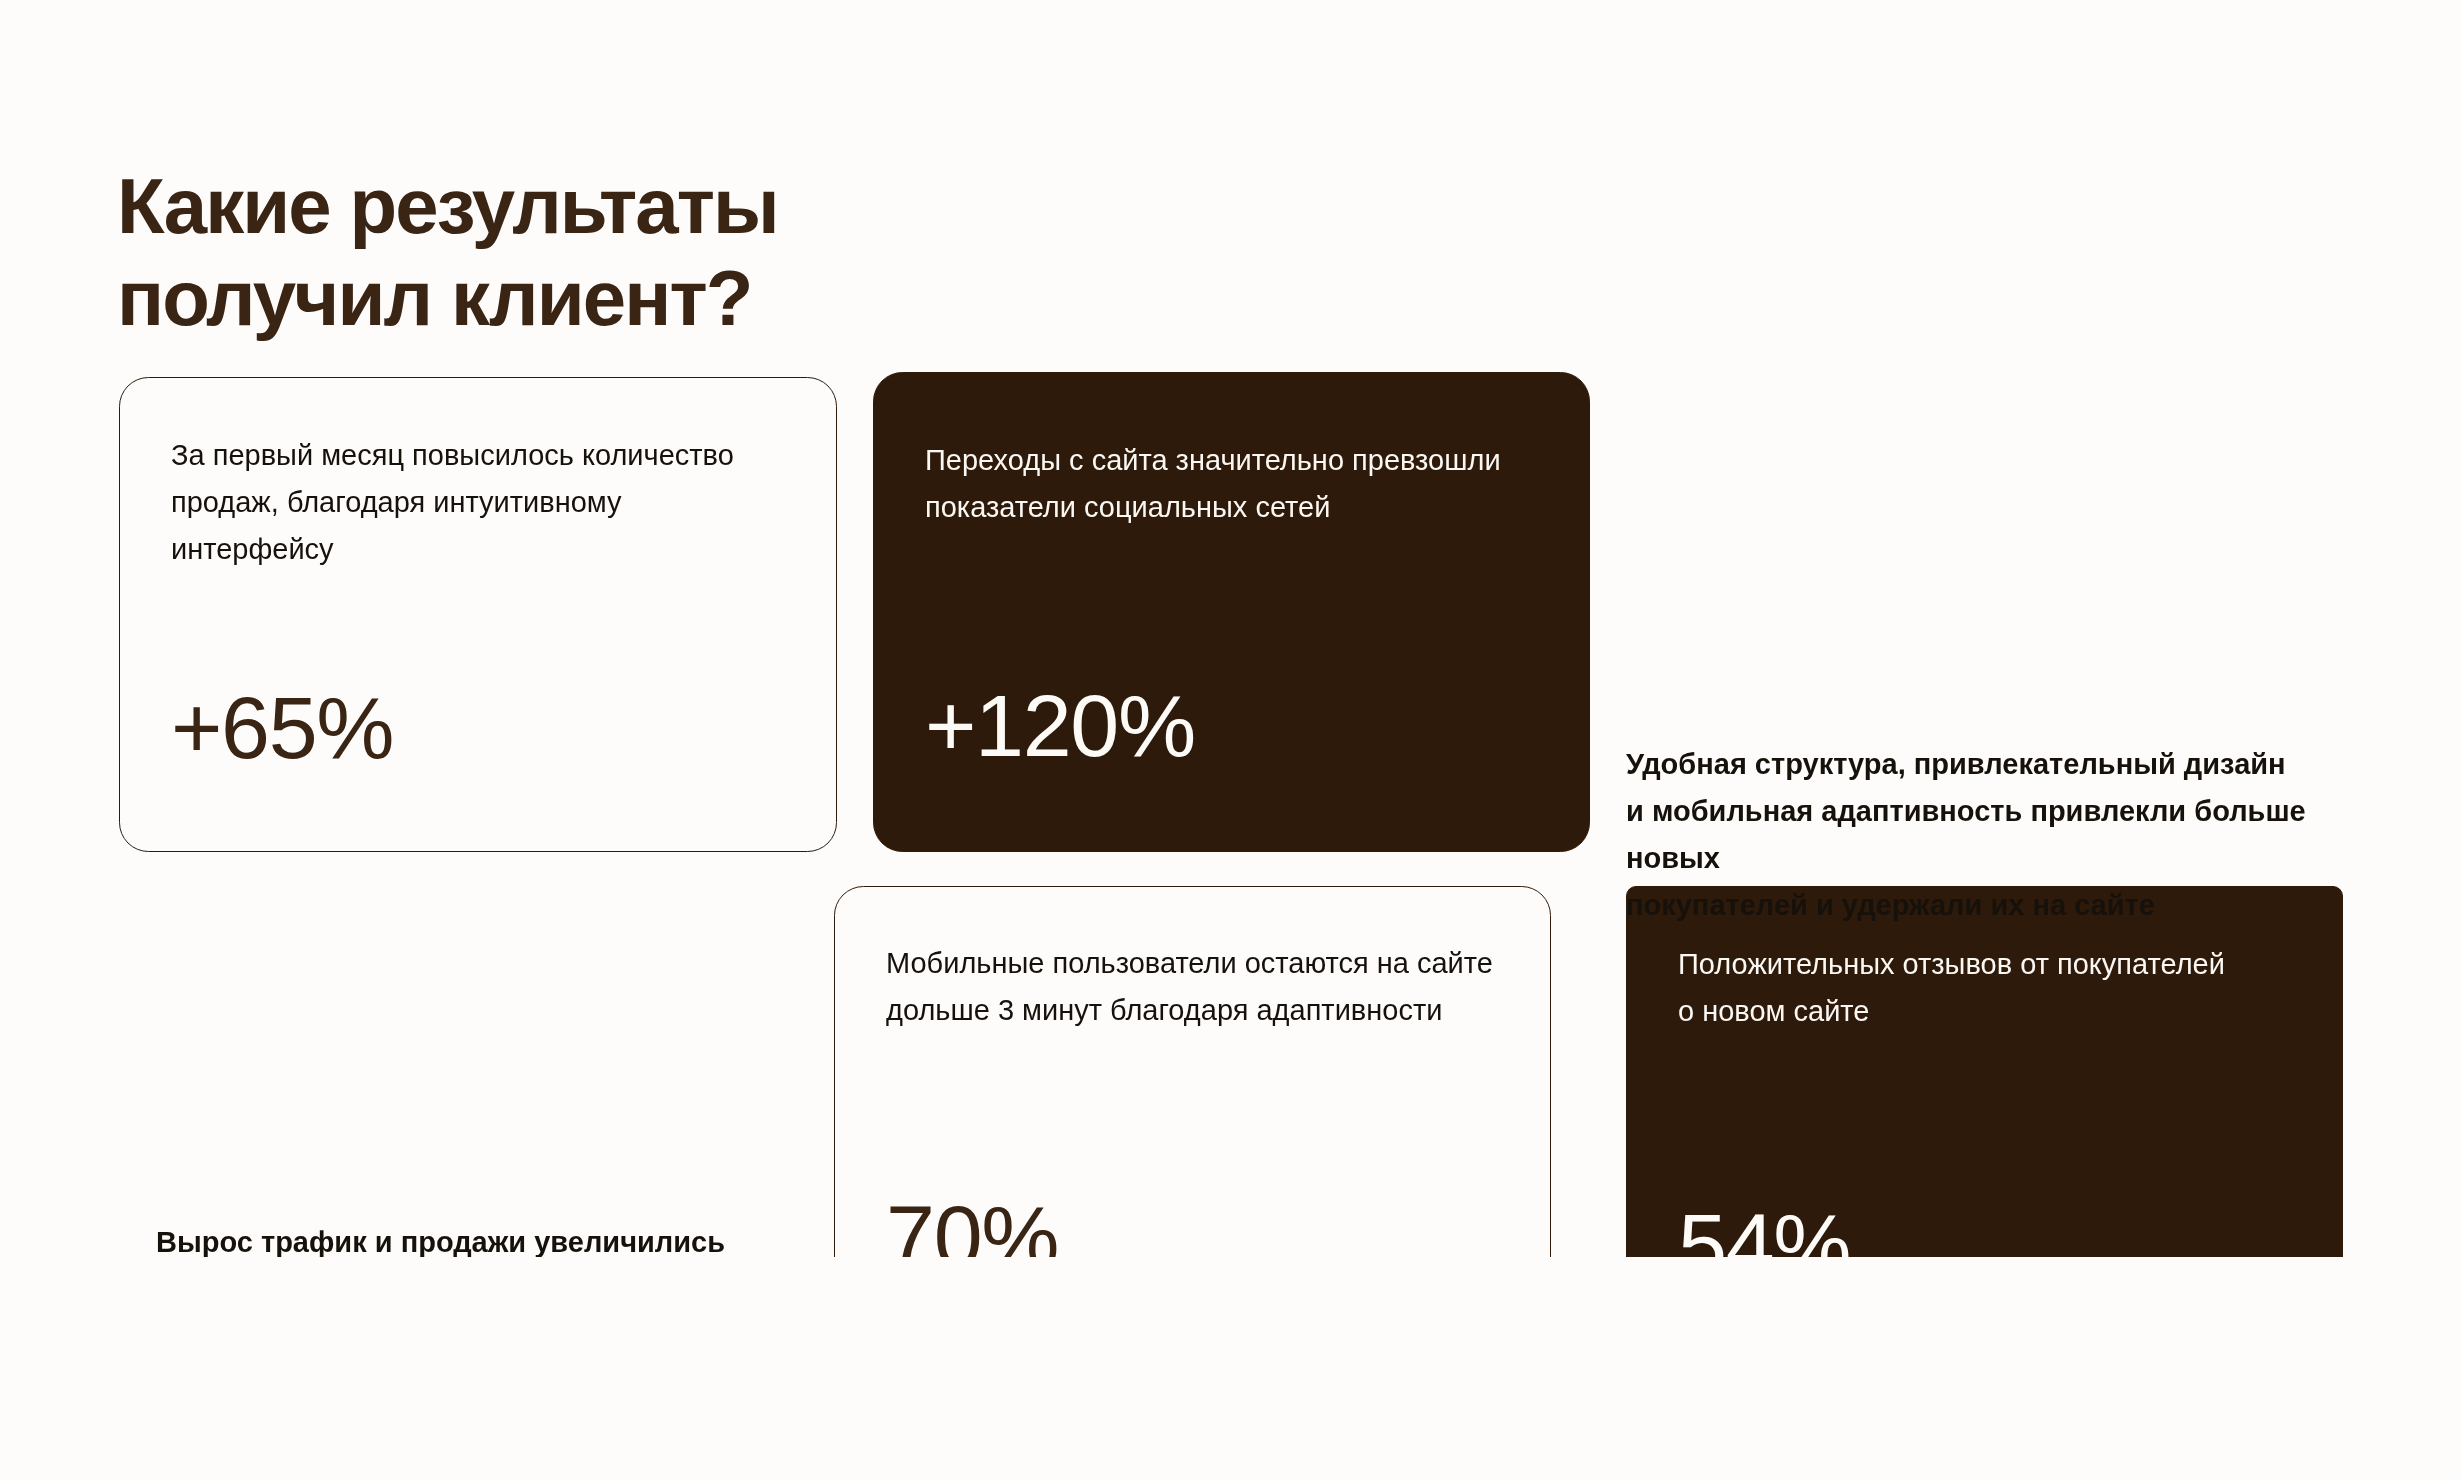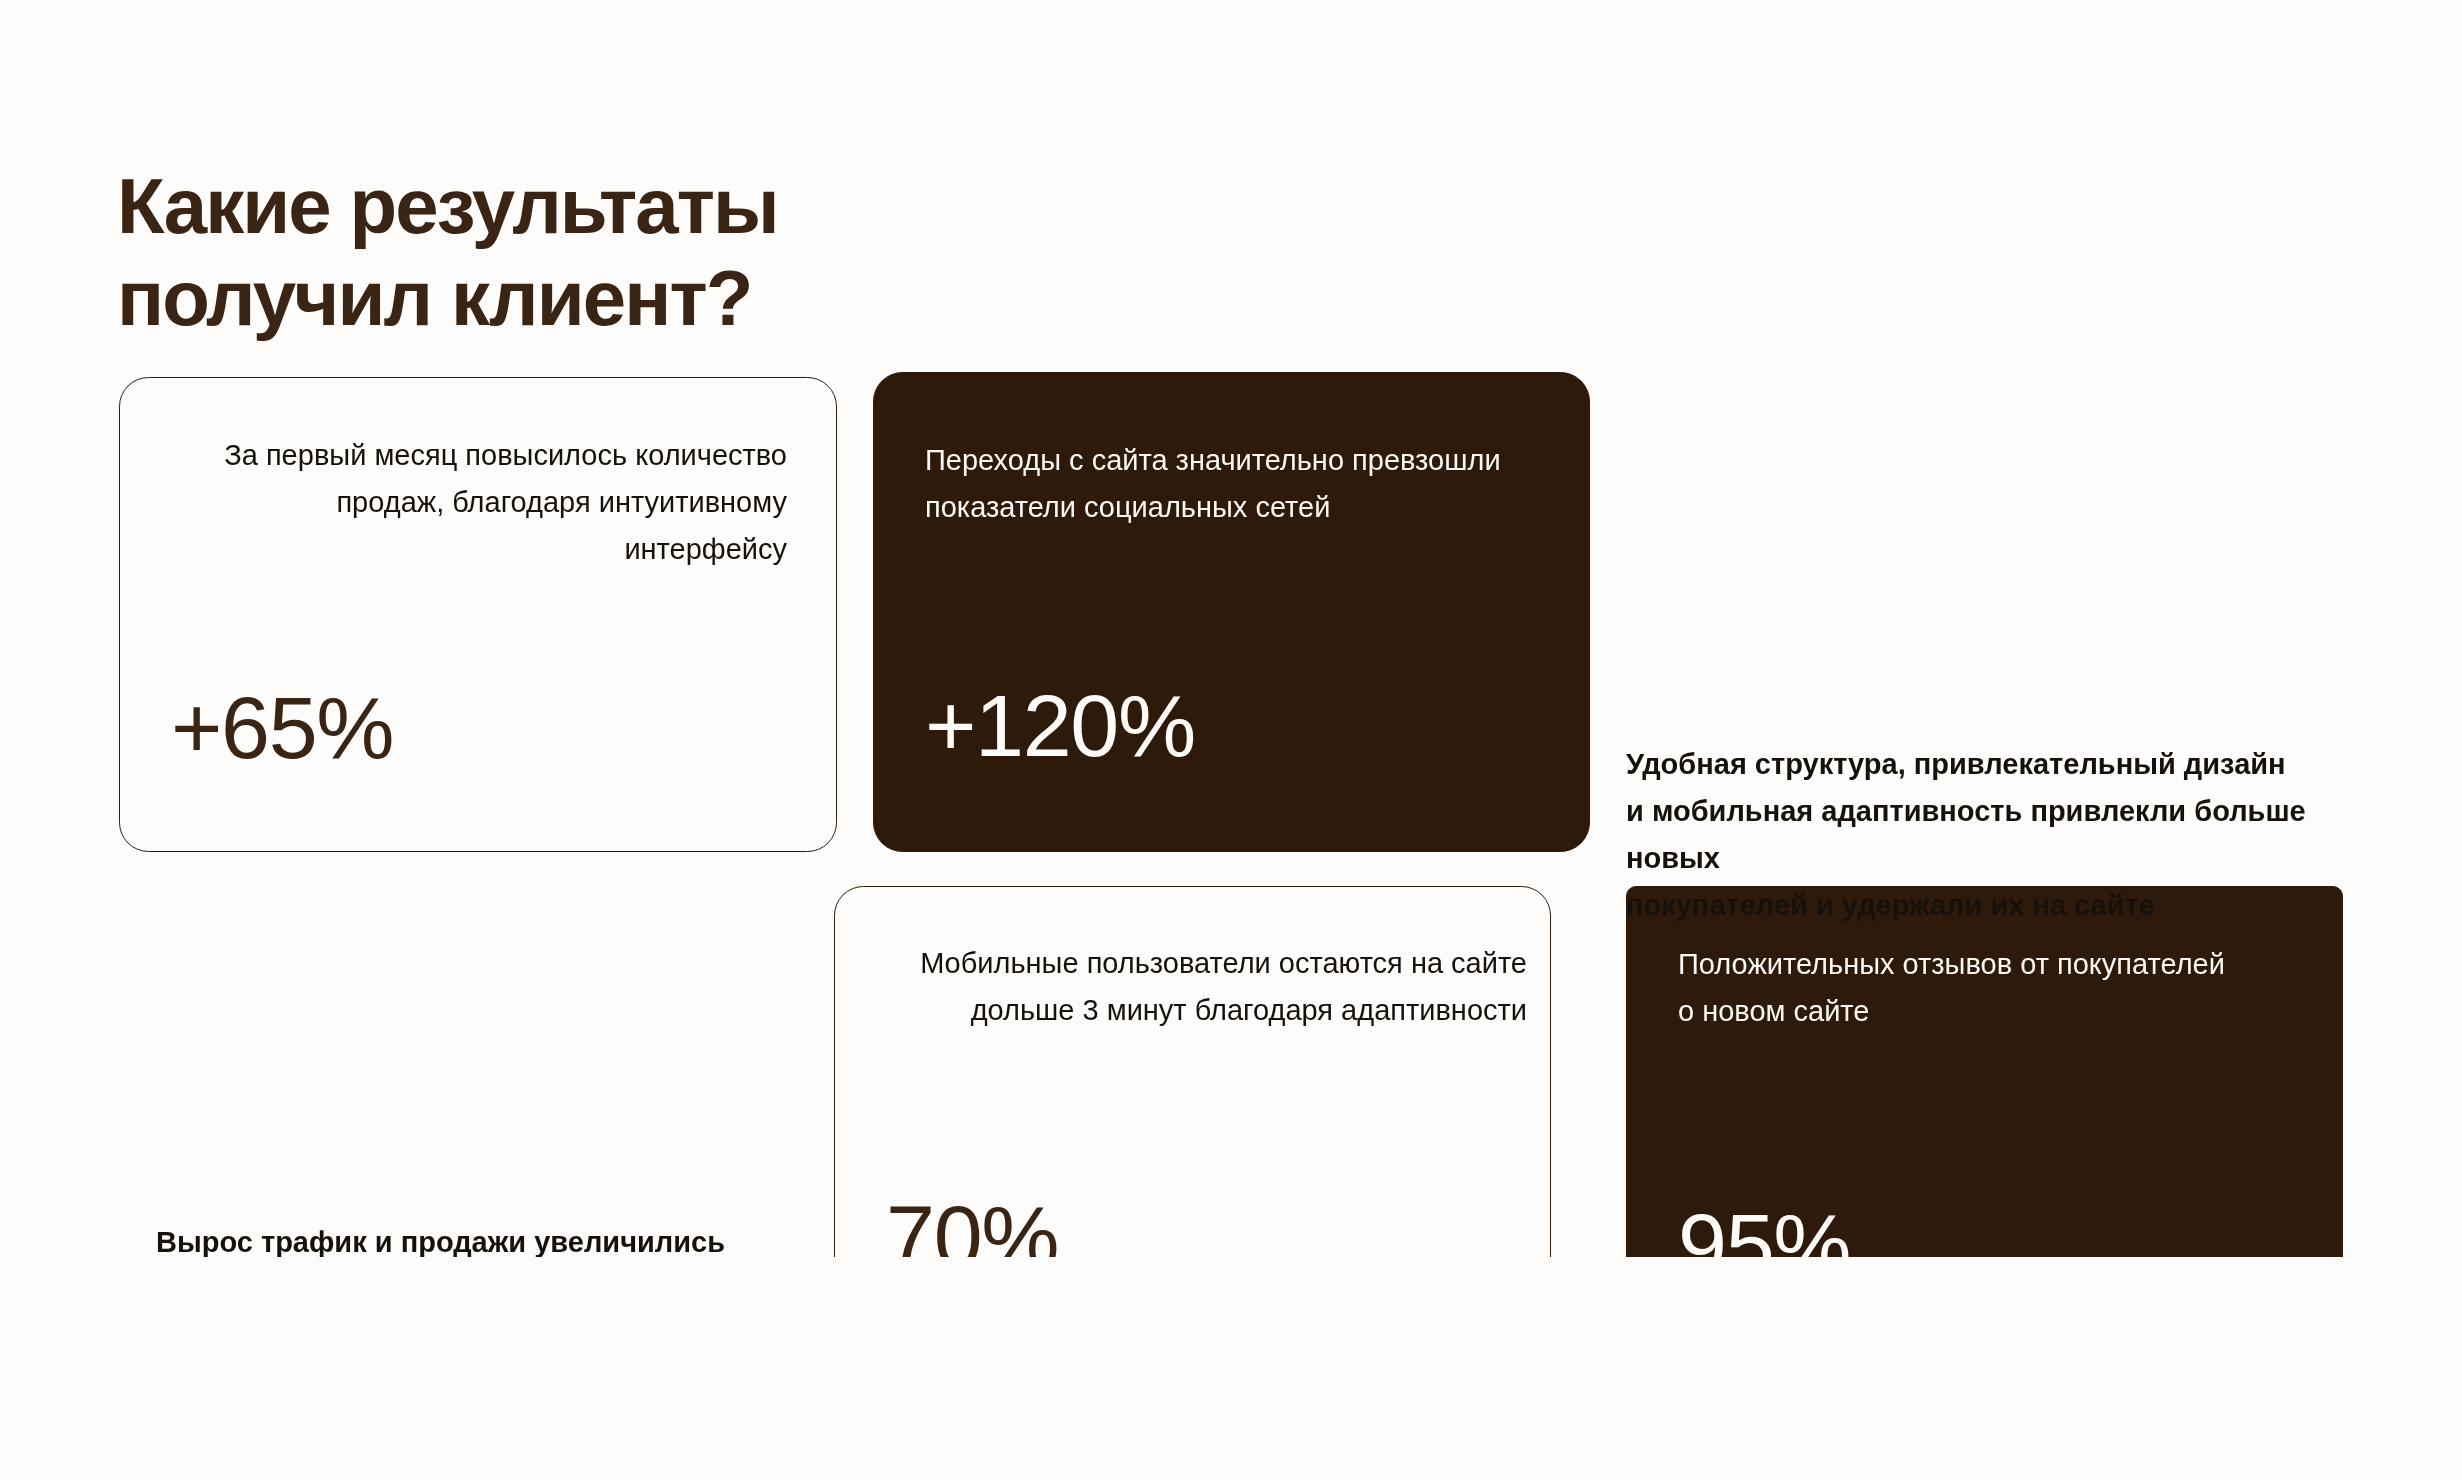--- a/index.html
+++ b/index.html
@@ -47,21 +47,21 @@
     border: 1.9px solid #2E1A0B;
   }
 
   .card-caption {
     position: absolute;
     font-size: 29px;
     line-height: 1.62;
     font-weight: 400;
     white-space: pre-line;
   }
-  .card.light .card-caption { color: #17110C; text-align: right; }
+  .card.light .card-caption { color: #17110C; }
   .card.dark  .card-caption { color: #FBF8F4; }
 
   .card-stat {
     position: absolute;
     font-size: 88px;
     font-weight: 500;
     letter-spacing: -1.3px;
     line-height: 1;
   }
   .card.light .card-stat { color: #3A2414; }
@@ -118,21 +118,21 @@
 
   <div class="card light" id="card-mobile-time">
     <div class="card-caption">Мобильные пользователи остаются на сайте
 дольше 3 минут благодаря адаптивности</div>
     <div class="card-stat">70%</div>
   </div>
 
   <div class="card dark" id="card-reviews">
     <div class="card-caption">Положительных отзывов от покупателей
 о новом сайте</div>
-    <div class="card-stat">95%</div>
+    <div class="card-stat">54%</div>
   </div>
 
   <p class="para" id="para-right">Удобная структура, привлекательный дизайн
 и мобильная адаптивность привлекли больше новых
 покупателей и удержали их на сайте</p>
 
   <p class="para" id="para-bottom">Вырос трафик и продажи увеличились благодаря
 улучшенному процессу выбора. Бренд клиента стал
 заметно выделяться на рынке и успешно
 конкурирует.</p>

